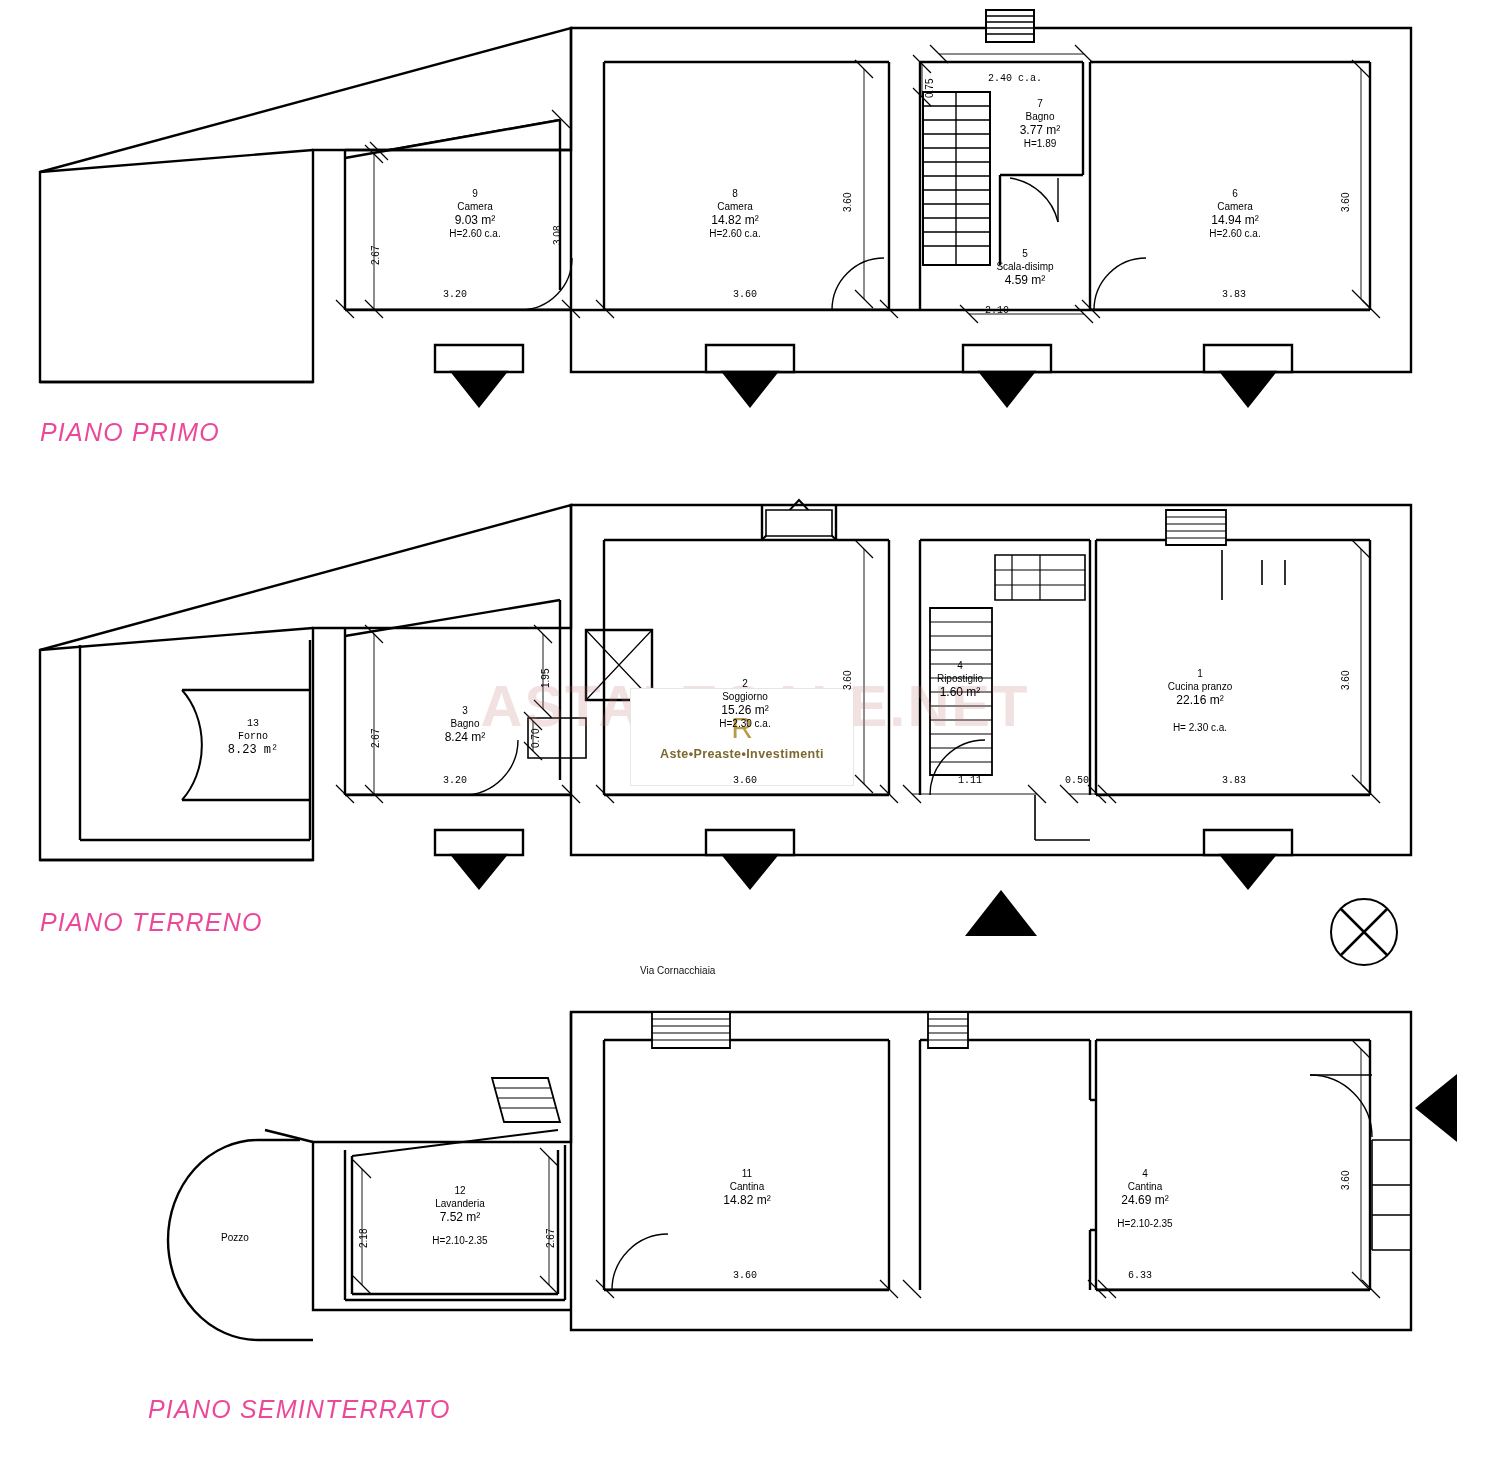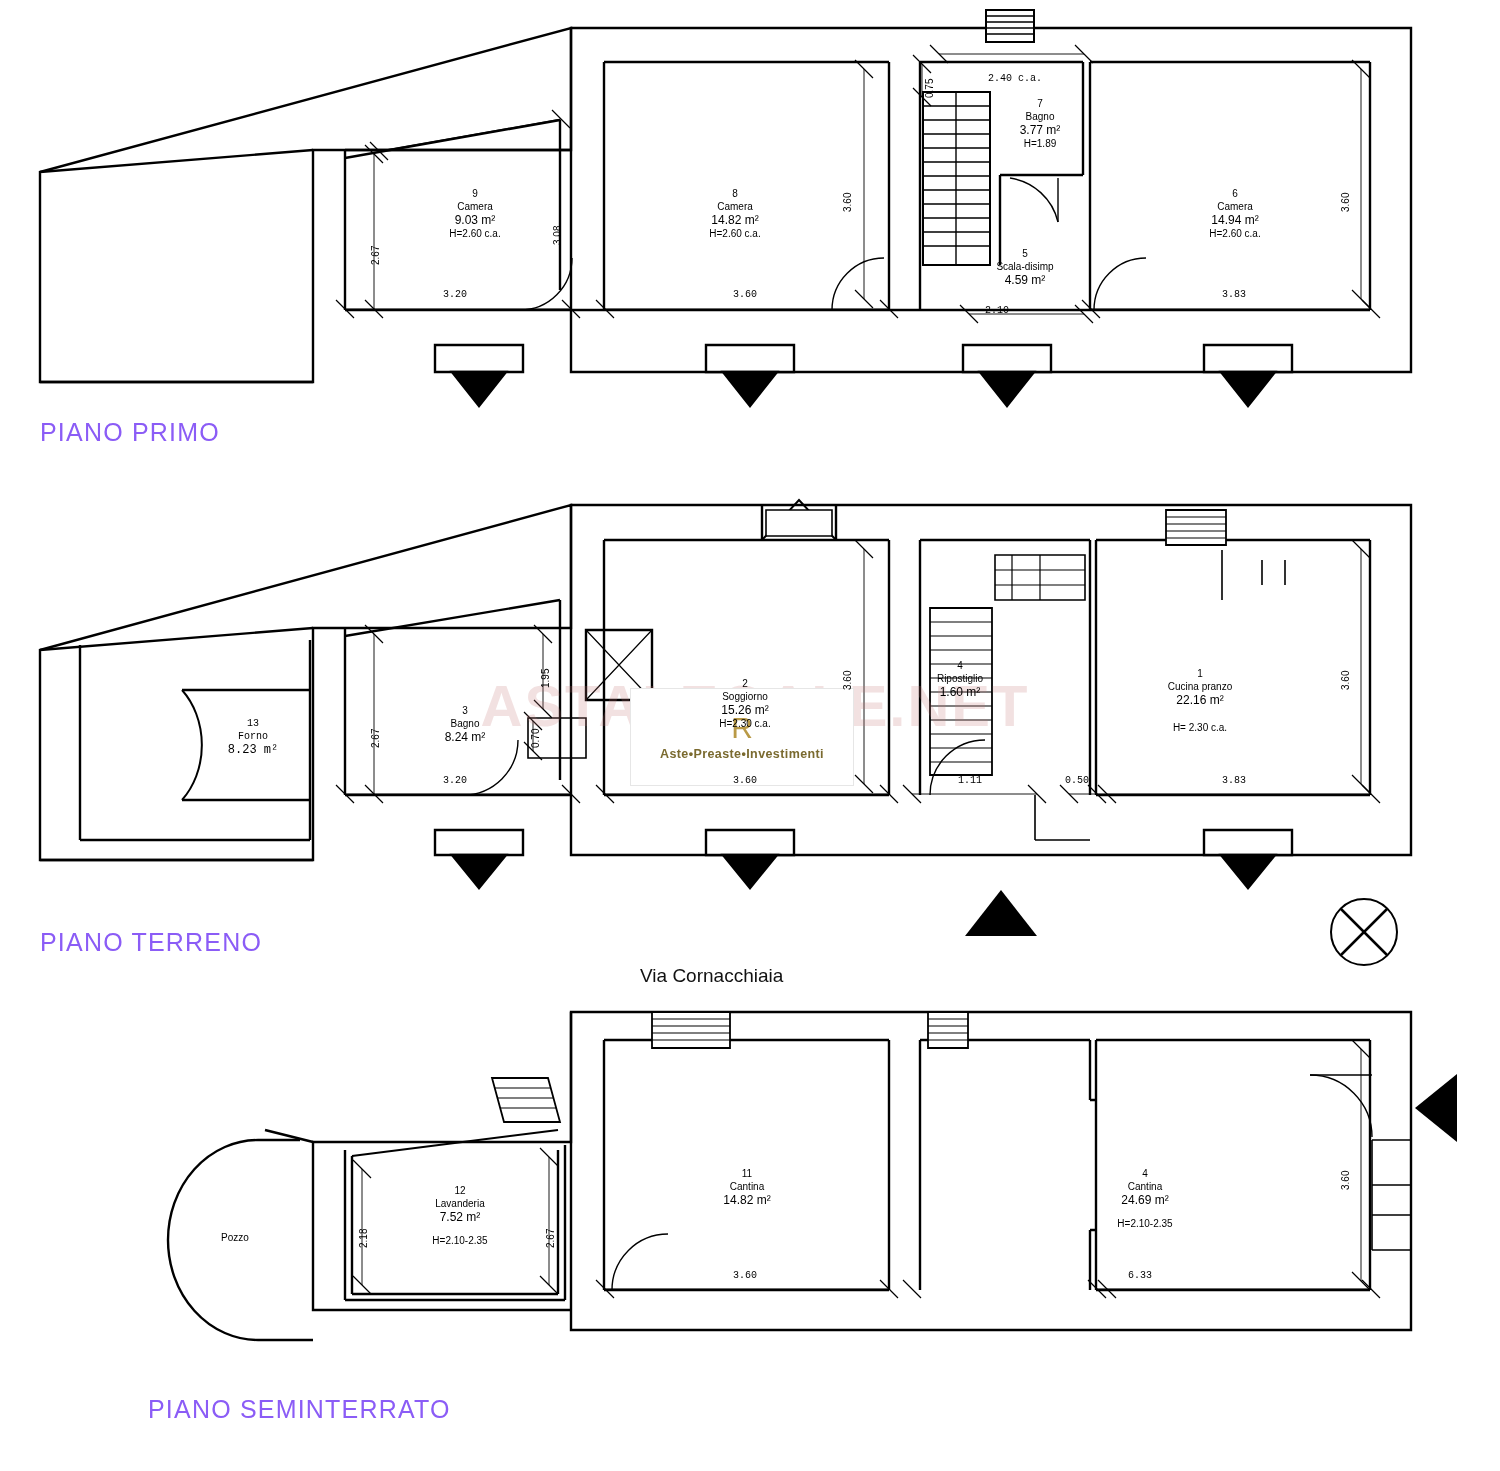--- a/index.html
+++ b/index.html
@@ -5,22 +5,22 @@
   html,body{margin:0;padding:0;background:#ffffff;}
   body{width:1500px;height:1471px;position:relative;font-family:"Liberation Sans",sans-serif;color:#000;overflow:hidden;}
   .plan{position:absolute;}
   .lbl{position:absolute;text-align:center;line-height:1.25;white-space:nowrap;}
   .room-num{font-size:10px;}
   .room-name{font-size:10px;}
   .room-area{font-size:12px;}
   .room-h{font-size:10px;}
   .dim{position:absolute;font-size:10px;color:#000;white-space:nowrap;font-family:Liberation Mono, monospace;}
   .dimv{position:absolute;font-size:10px;color:#000;white-space:nowrap;transform:rotate(-90deg);transform-origin:left top;}
-  .floor-title{position:absolute;font-size:25px;letter-spacing:1.2px;font-weight:400;color:#8b5cf6;}
-  .street{position:absolute;font-size:19px;color:#111;}
+  .floor-title{position:absolute;font-size:25px;letter-spacing:1.2px;font-weight:400;color:#ec4899;font-style:italic;}
+  .street{position:absolute;font-size:10px;color:#111;}
   .svgwrap{position:absolute;left:0;top:0;width:1500px;height:1471px;pointer-events:none;}
   .wm{position:absolute;left:415px;top:630px;width:680px;height:150px;display:flex;align-items:center;justify-content:center;
       font-size:58px;letter-spacing:2px;color:rgba(196,120,120,0.22);font-weight:700;}
   .logo{position:absolute;left:630px;top:688px;width:222px;height:96px;background:#ffffff;border:1px solid #e6e6e6;
         display:flex;flex-direction:column;align-items:center;justify-content:center;}
   .logo .mark{font-size:30px;color:#b99a47;line-height:1;}
   .logo .txt{font-size:12.5px;color:#7a6a2f;font-weight:700;letter-spacing:0.4px;margin-top:4px;}
   .tri-up{position:absolute;width:0;height:0;border-left:36px solid transparent;border-right:36px solid transparent;border-bottom:46px solid #000;}
   .tri-left{position:absolute;width:0;height:0;border-top:34px solid transparent;border-bottom:34px solid transparent;border-right:42px solid #000;}
   .compass{position:absolute;width:64px;height:64px;border:2px solid #000;border-radius:50%;}
@@ -271,21 +271,21 @@
 <div class="dimv" style="left:1340px;top:690px;">3.60</div>
 
 <div class="tri-up" style="left:965px;top:890px;"></div>
 <div class="compass" style="left:1330px;top:898px;">
   <svg width="64" height="64" viewBox="0 0 64 64">
     <line x1="9" y1="9" x2="55" y2="55" stroke="#000" stroke-width="2.5"></line>
     <line x1="55" y1="9" x2="9" y2="55" stroke="#000" stroke-width="2.5"></line>
   </svg>
 </div>
 
-<div class="floor-title" style="left:40px;top:928px;">PIANO TERRENO</div>
+<div class="floor-title" style="left:40px;top:908px;">PIANO TERRENO</div>
 
 <div class="street" style="left:640px;top:965px;">Via Cornacchiaia</div>
 
 <svg class="svgwrap" width="1500" height="1471">
   <g stroke="#000" fill="none" stroke-width="2.4">
     <path d="M571,1012 L1411,1012 L1411,1330 L571,1330 Z"></path>
     <path d="M571,1012 L571,1142 L313,1142 L313,1310 L571,1310"></path>
     <path d="M313,1142 L265,1130"></path>
 
     <path d="M258,1140 A90,100 0 1 0 258,1340" stroke-width="2.4"></path>

